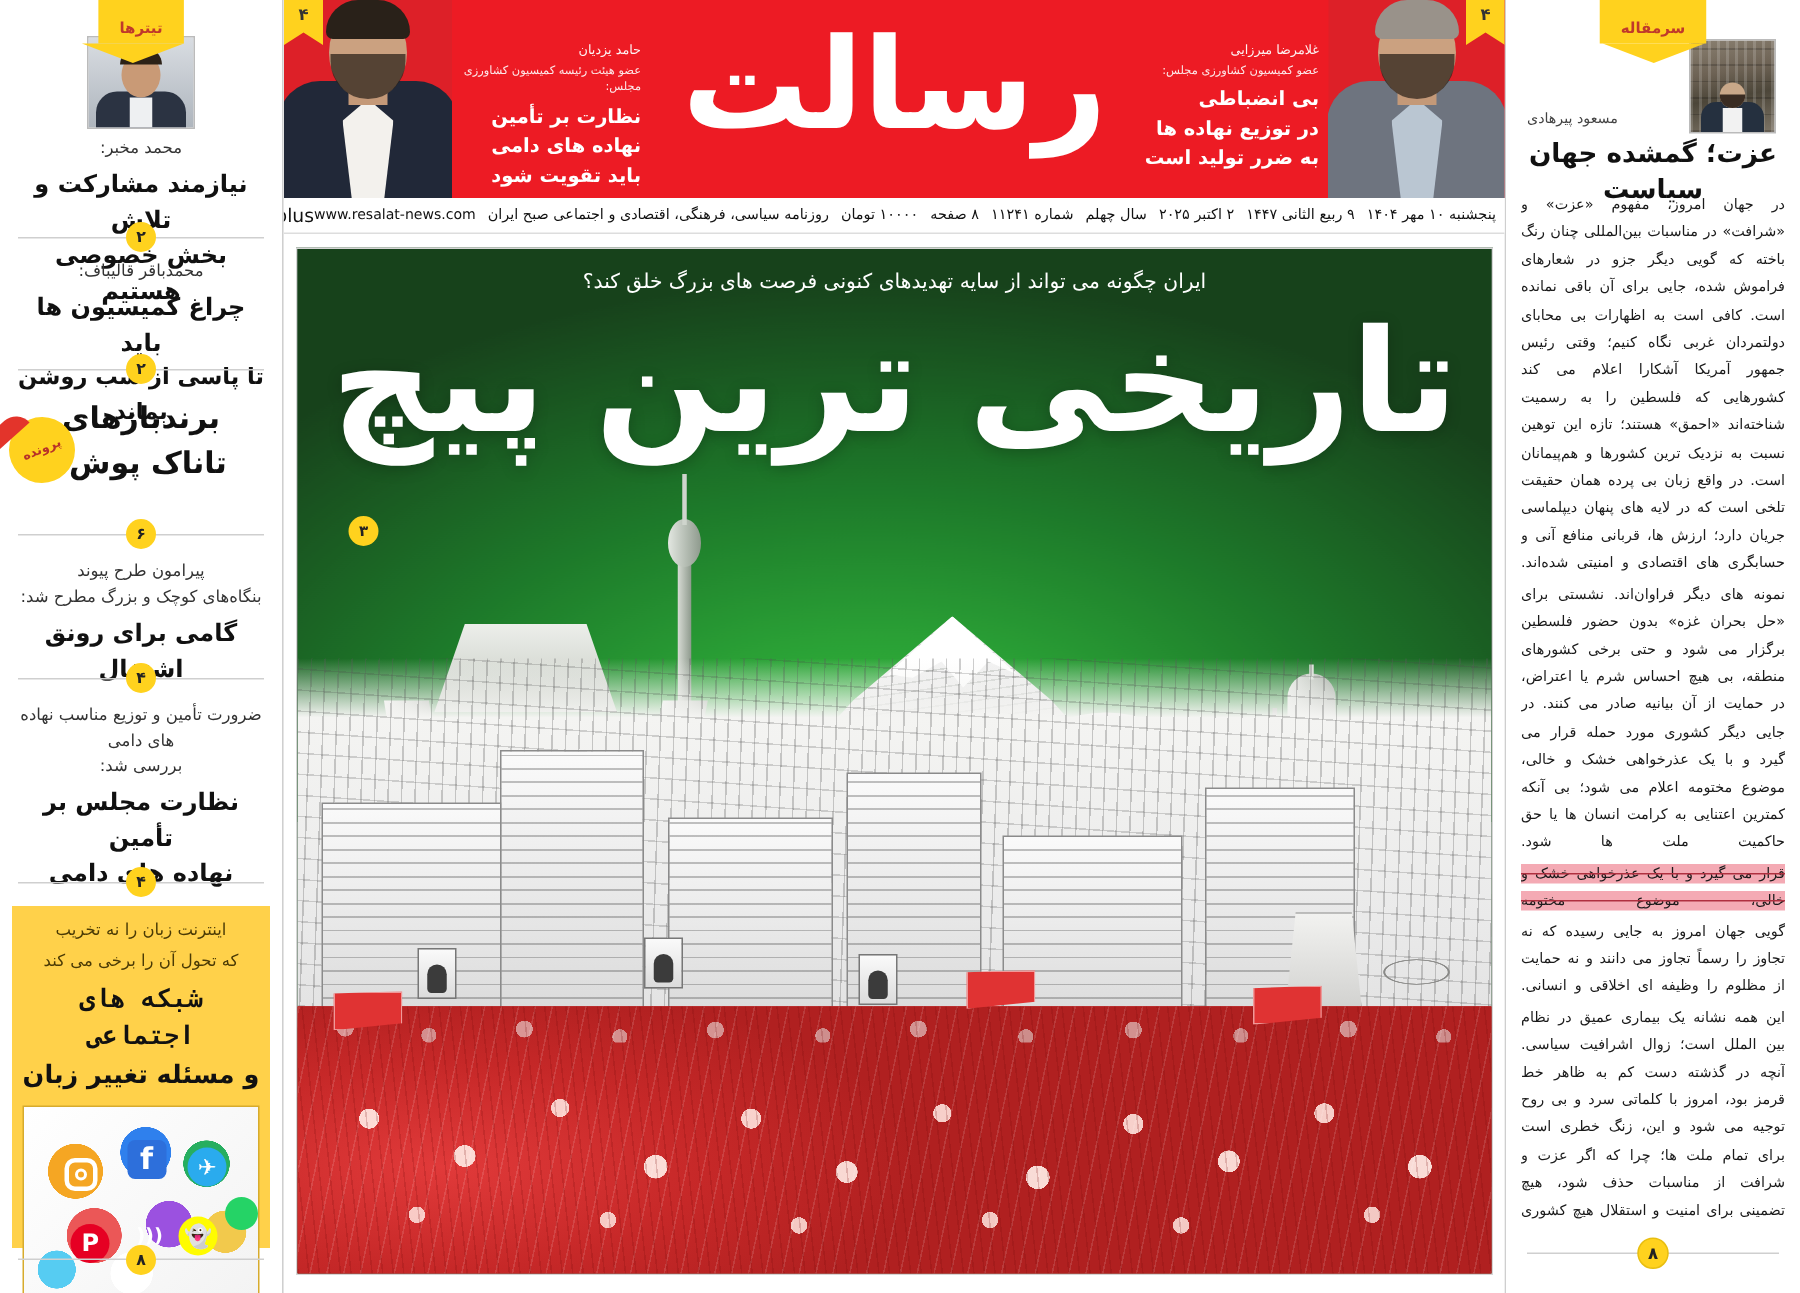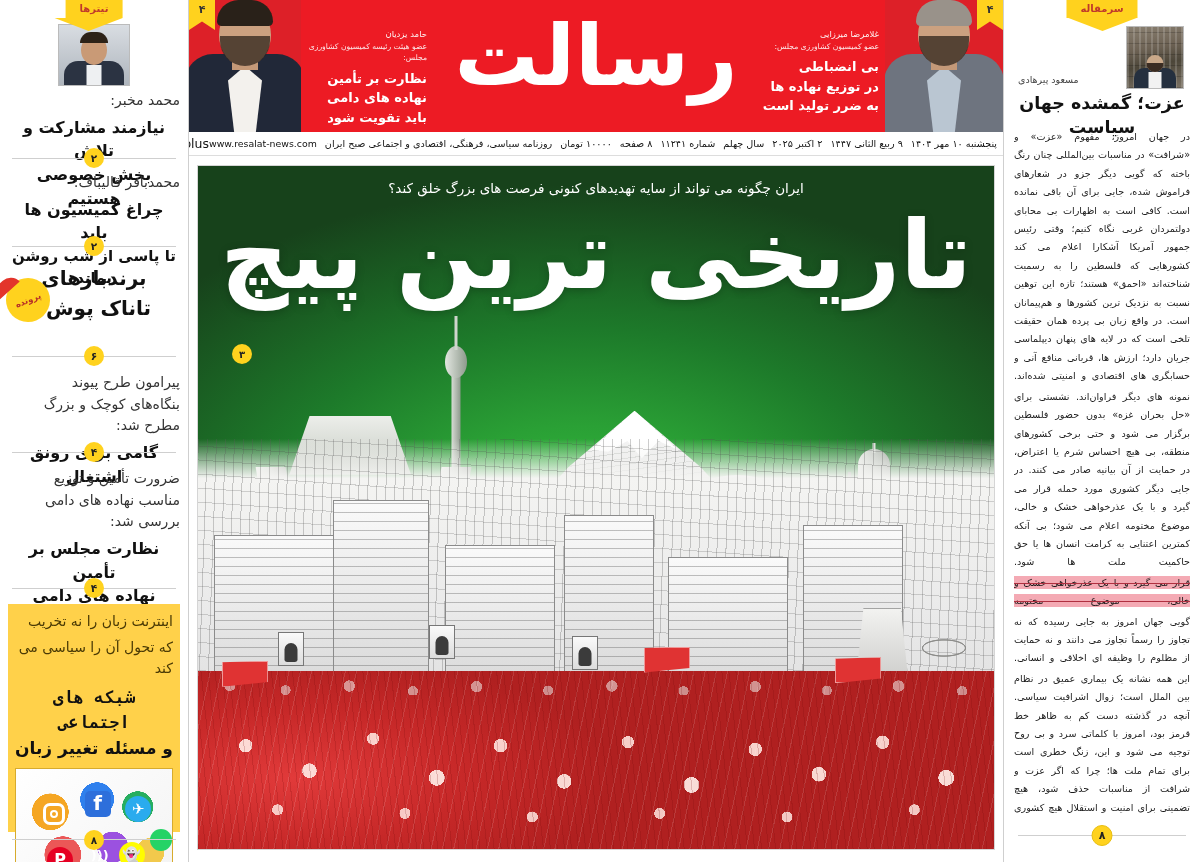--- a/index.html
+++ b/index.html
@@ -26,21 +26,21 @@
   .col-left  { width: 197px; border-left: 1px solid #cfcfcf; }
   .col-main  { width: 814px; background: #ffffff; }
   .col-right { width: 189px; border-right: 1px solid #cfcfcf; }
 
   
   .tab-wrap { position: absolute; top: 0; left: 0; right: 0; height: 30px; z-index: 6; }
   .tab {
     position: absolute; top: 0; left: 50%; transform: translateX(-50%);
     background: #ffd21e; color: #c0392b;
     font-size: 10px; font-weight: bold; letter-spacing: .3px;
-    padding: 3px 14px 4px; white-space: nowrap; text-align: right;
+    padding: 14px 14px 4px; white-space: nowrap; text-align: right;
   }
   .tab::after {
     content: ""; position: absolute; left: 0; right: 0; top: 100%;
     border-left: 34px solid transparent;
     border-right: 34px solid transparent;
     border-top: 13px solid #ffd21e;
     margin: 0 auto; width: 0;
   }
 
   
@@ -484,21 +484,21 @@
     width: 26px; height: 30px; border-radius: 13px/15px; background: #c99a76; }
   .r-photo .hr { position: absolute; bottom: 42px; left: 50%; transform: translateX(-50%);
     width: 28px; height: 11px; border-radius: 14px 14px 0 0; background: #2d2217; }
   .r-photo .b { position: absolute; bottom: 0; left: 50%; transform: translateX(-50%);
     width: 60px; height: 24px; border-radius: 14px 14px 0 0; background: #2b3342; }
   .r-photo .s { position: absolute; bottom: 0; left: 50%; transform: translateX(-50%);
     width: 15px; height: 20px; background: #eef0f2; }
 
   .r-item { position: absolute; left: 8px; right: 8px; direction: rtl; }
   .r-kicker {
-    font-size: 14px; color: #333; text-align: right; line-height: 1.55; margin-bottom: 4px;
+    font-size: 11px; color: #333; text-align: center; line-height: 1.55; margin-bottom: 4px;
   }
   .r-title {
     font-size: 16px; font-weight: bold; color: #111;
     text-align: center; line-height: 1.48;
   }
   .r-title.small { font-size: 15px; }
   .r-title.big { font-size: 20px; }
 
   .ribbon {
     position: absolute; width: 44px; height: 44px;
@@ -810,21 +810,21 @@
       <div class="r-kicker" style="white-space:pre-line;">ضرورت تأمین و توزیع مناسب نهاده های دامی
 بررسی شد:</div>
       <div class="r-title">نظارت مجلس بر تأمین</div>
       <div class="r-title">نهاده های دامی</div>
     </div>
     <div class="div-line" style="top:588px;"></div>
     <div class="div-badge" style="top:578px;">۴</div>
 
     <div class="yellow-box" style="top:604px; bottom:30px;">
       <div class="r-kicker" style="color:#4a3a05;">اینترنت زبان را نه تخریب</div>
-      <div class="r-kicker" style="color:#4a3a05; margin-bottom:6px;">که تحول آن را سیاسی می کند</div>
+      <div class="r-kicker" style="color:#4a3a05; margin-bottom:6px;">که تحول آن را برخی می کند</div>
       <div class="r-title" style="font-size:17px;font-family:Liberation Mono, monospace;">شبکه های اجتماعی</div>
       <div class="r-title" style="font-size:17px;">و مسئله تغییر زبان</div>
 
       <div class="social-img">
         <div class="si si-ig"></div>
         <div class="si si-fb">f</div>
         <div class="si si-tg">✈</div>
         <div class="si si-sc"></div>
         <div class="si si-pt">P</div>
         <div class="si si-rss"></div>

